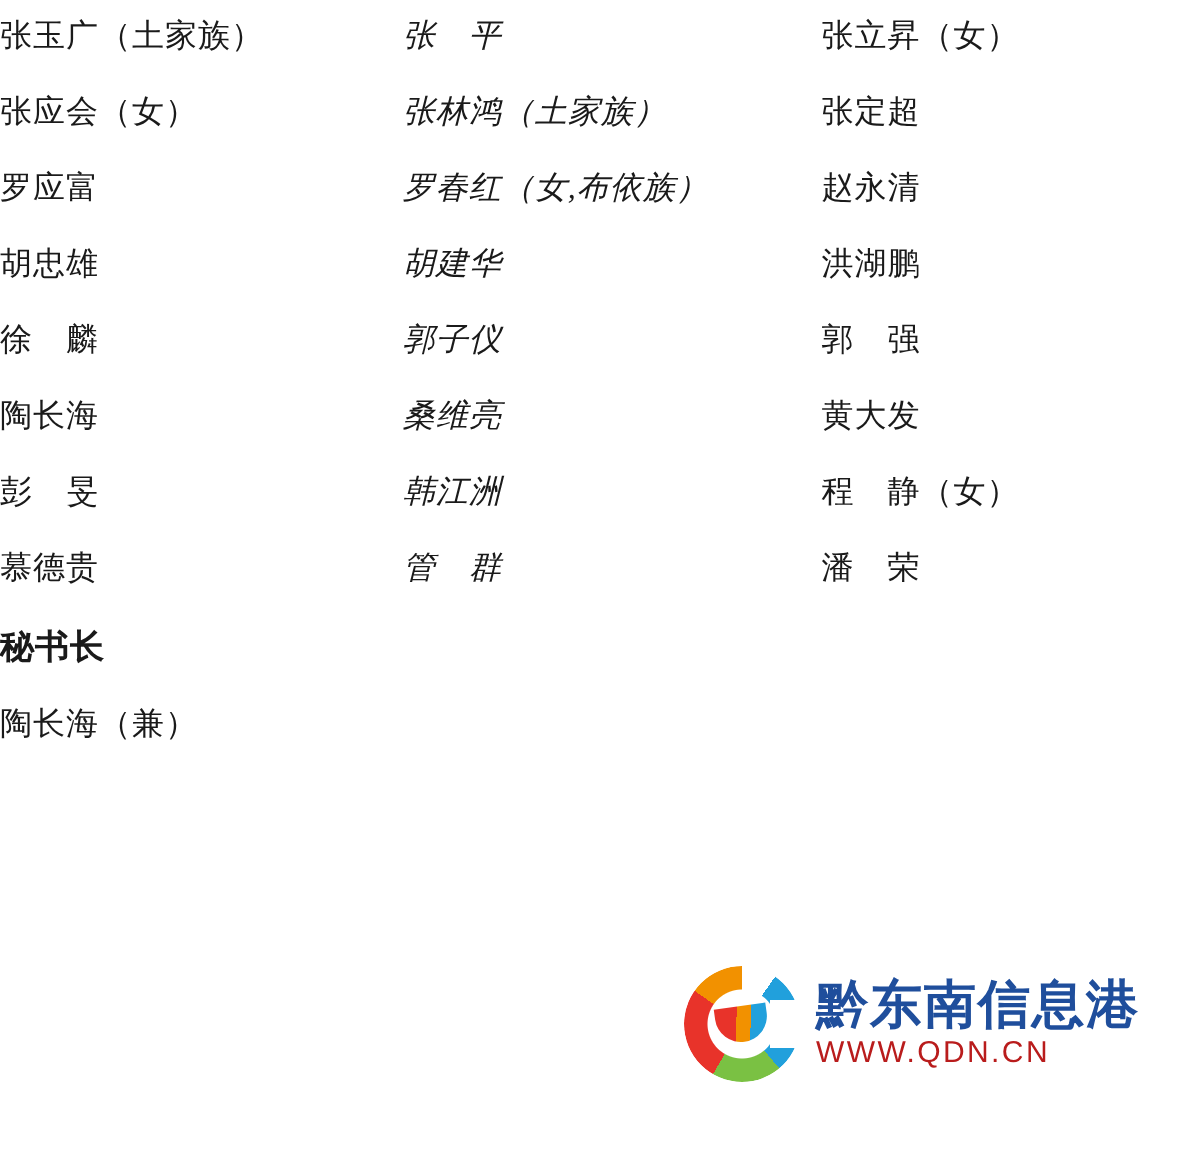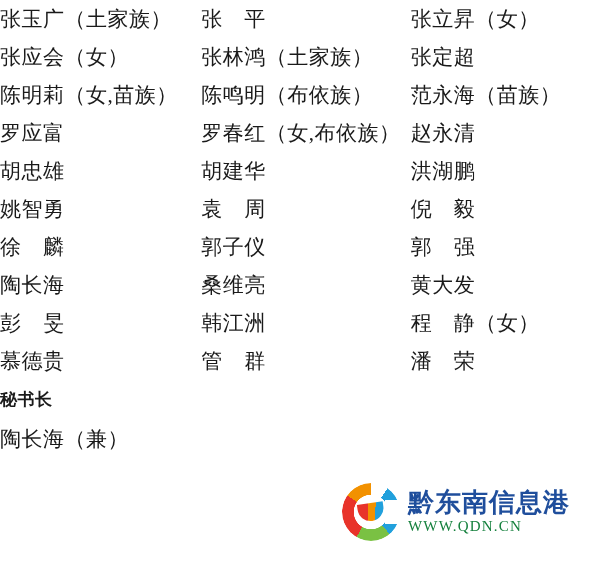--- a/index.html
+++ b/index.html
@@ -25,26 +25,26 @@
   .name-table {
     width: 100%;
     border-collapse: collapse;
     table-layout: fixed;
   }
   .name-table td {
     padding: 0;
     vertical-align: top;
     height: 38px;
     line-height: 38px;
-    font-size: 21px;
+    font-size: 16px;
     letter-spacing: 0.5px;
     white-space: nowrap;
   }
   .col-1 { width: 200px; padding-left: 4px; }
-  .col-2 { width: 208px; }
+  .col-2 { width: 208px; font-style: italic; }
   .col-3 { width: 188px; }
   .heading-row td {
     font-weight: bold;
     font-size: 17px;
     height: 40px;
     line-height: 40px;
   }
   .section-heading {
     font-weight: bold;
     padding-left: 4px;
@@ -112,23 +112,23 @@
   }
   .logo-title {
     font-size: 26px;
     font-weight: bold;
     color: #1f4e9c;
     letter-spacing: 1px;
     font-family: "Liberation Serif", "DejaVu Serif", serif;
   }
   .logo-url {
     font-size: 15px;
-    color: #15803d;
+    color: #b91c1c;
     letter-spacing: 1.2px;
-    font-family: Liberation Serif, serif;
+    font-family: Liberation Sans, sans-serif;
     margin-top: 2px;
   }
 </style>
 </head>
 <body>
 
 <div class="page">
 
   <table class="name-table">
     <tbody>
@@ -136,38 +136,28 @@
         <td class="col-1">张玉广（土家族）</td>
         <td class="col-2">张　平</td>
         <td class="col-3">张立昇（女）</td>
       </tr>
       <tr>
         <td class="col-1">张应会（女）</td>
         <td class="col-2">张林鸿（土家族）</td>
         <td class="col-3">张定超</td>
       </tr>
       <tr>
-        <td class="col-1">陈明莉（女,苗族）</td>
-        <td class="col-2">陈鸣明（布依族）</td>
-        <td class="col-3">范永海（苗族）</td>
-      </tr>
-      <tr>
         <td class="col-1">罗应富</td>
         <td class="col-2">罗春红（女,布依族）</td>
         <td class="col-3">赵永清</td>
       </tr>
       <tr>
         <td class="col-1">胡忠雄</td>
         <td class="col-2">胡建华</td>
         <td class="col-3">洪湖鹏</td>
-      </tr>
-      <tr>
-        <td class="col-1">姚智勇</td>
-        <td class="col-2">袁　周</td>
-        <td class="col-3">倪　毅</td>
       </tr>
       <tr>
         <td class="col-1">徐　麟</td>
         <td class="col-2">郭子仪</td>
         <td class="col-3">郭　强</td>
       </tr>
       <tr>
         <td class="col-1">陶长海</td>
         <td class="col-2">桑维亮</td>
         <td class="col-3">黄大发</td>

